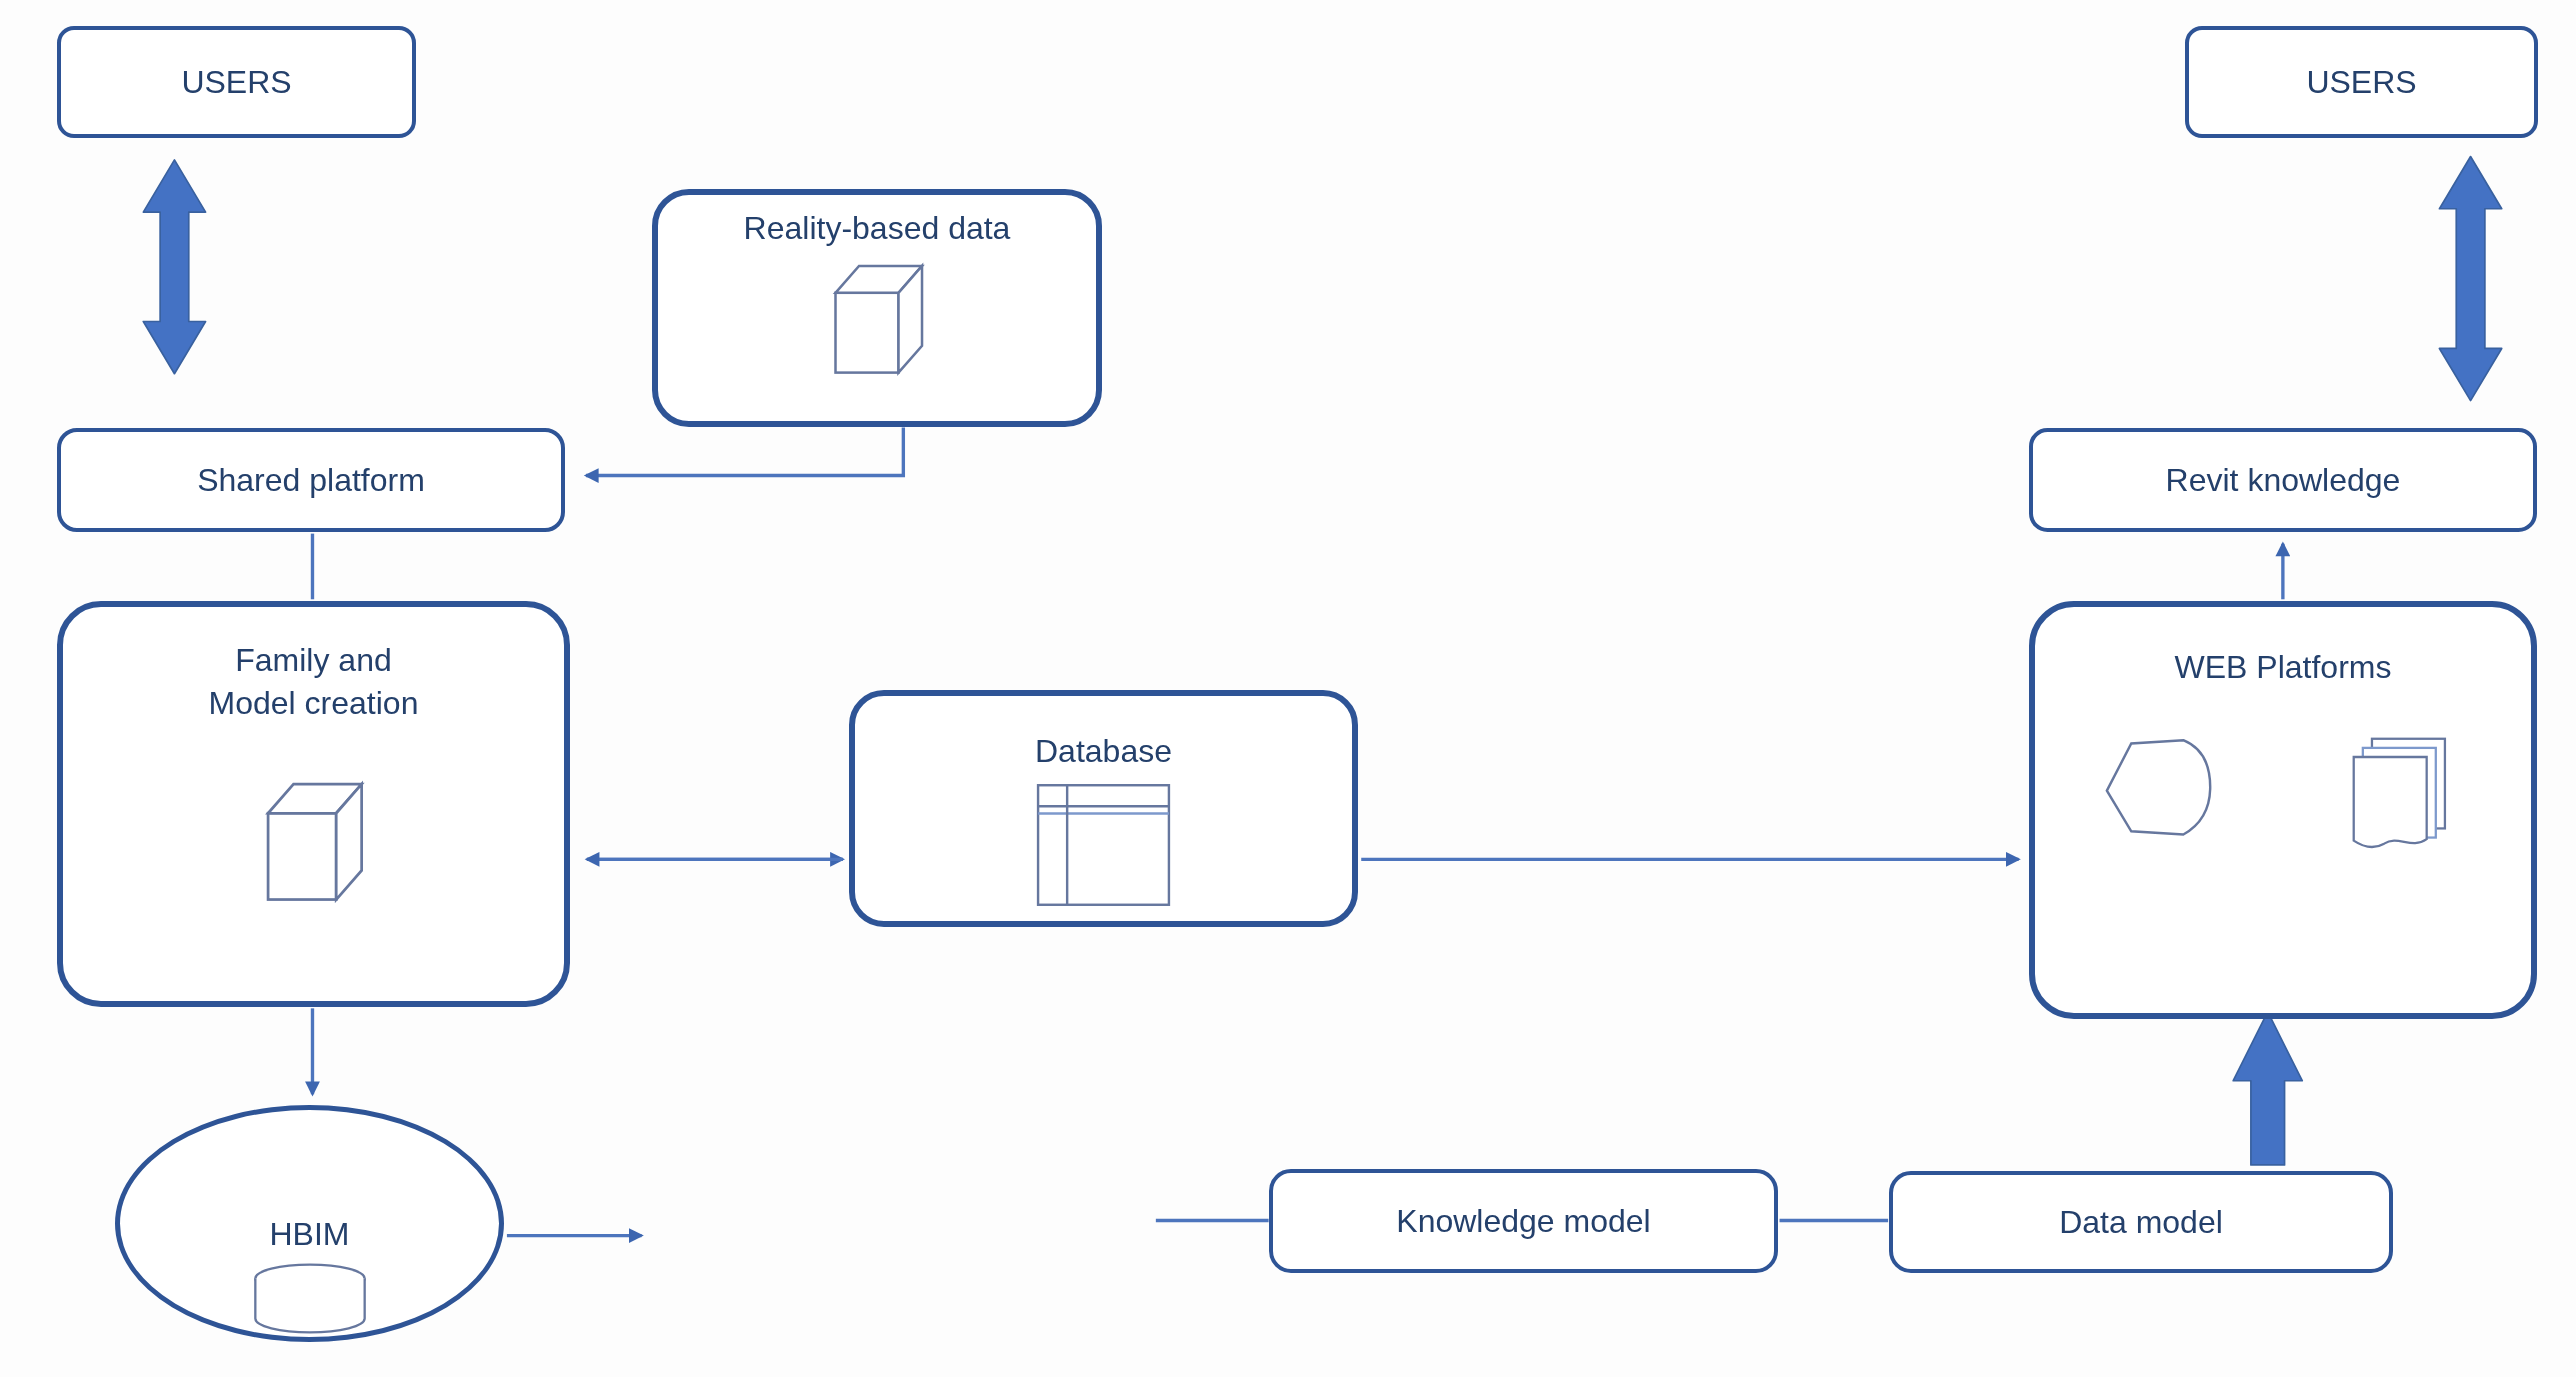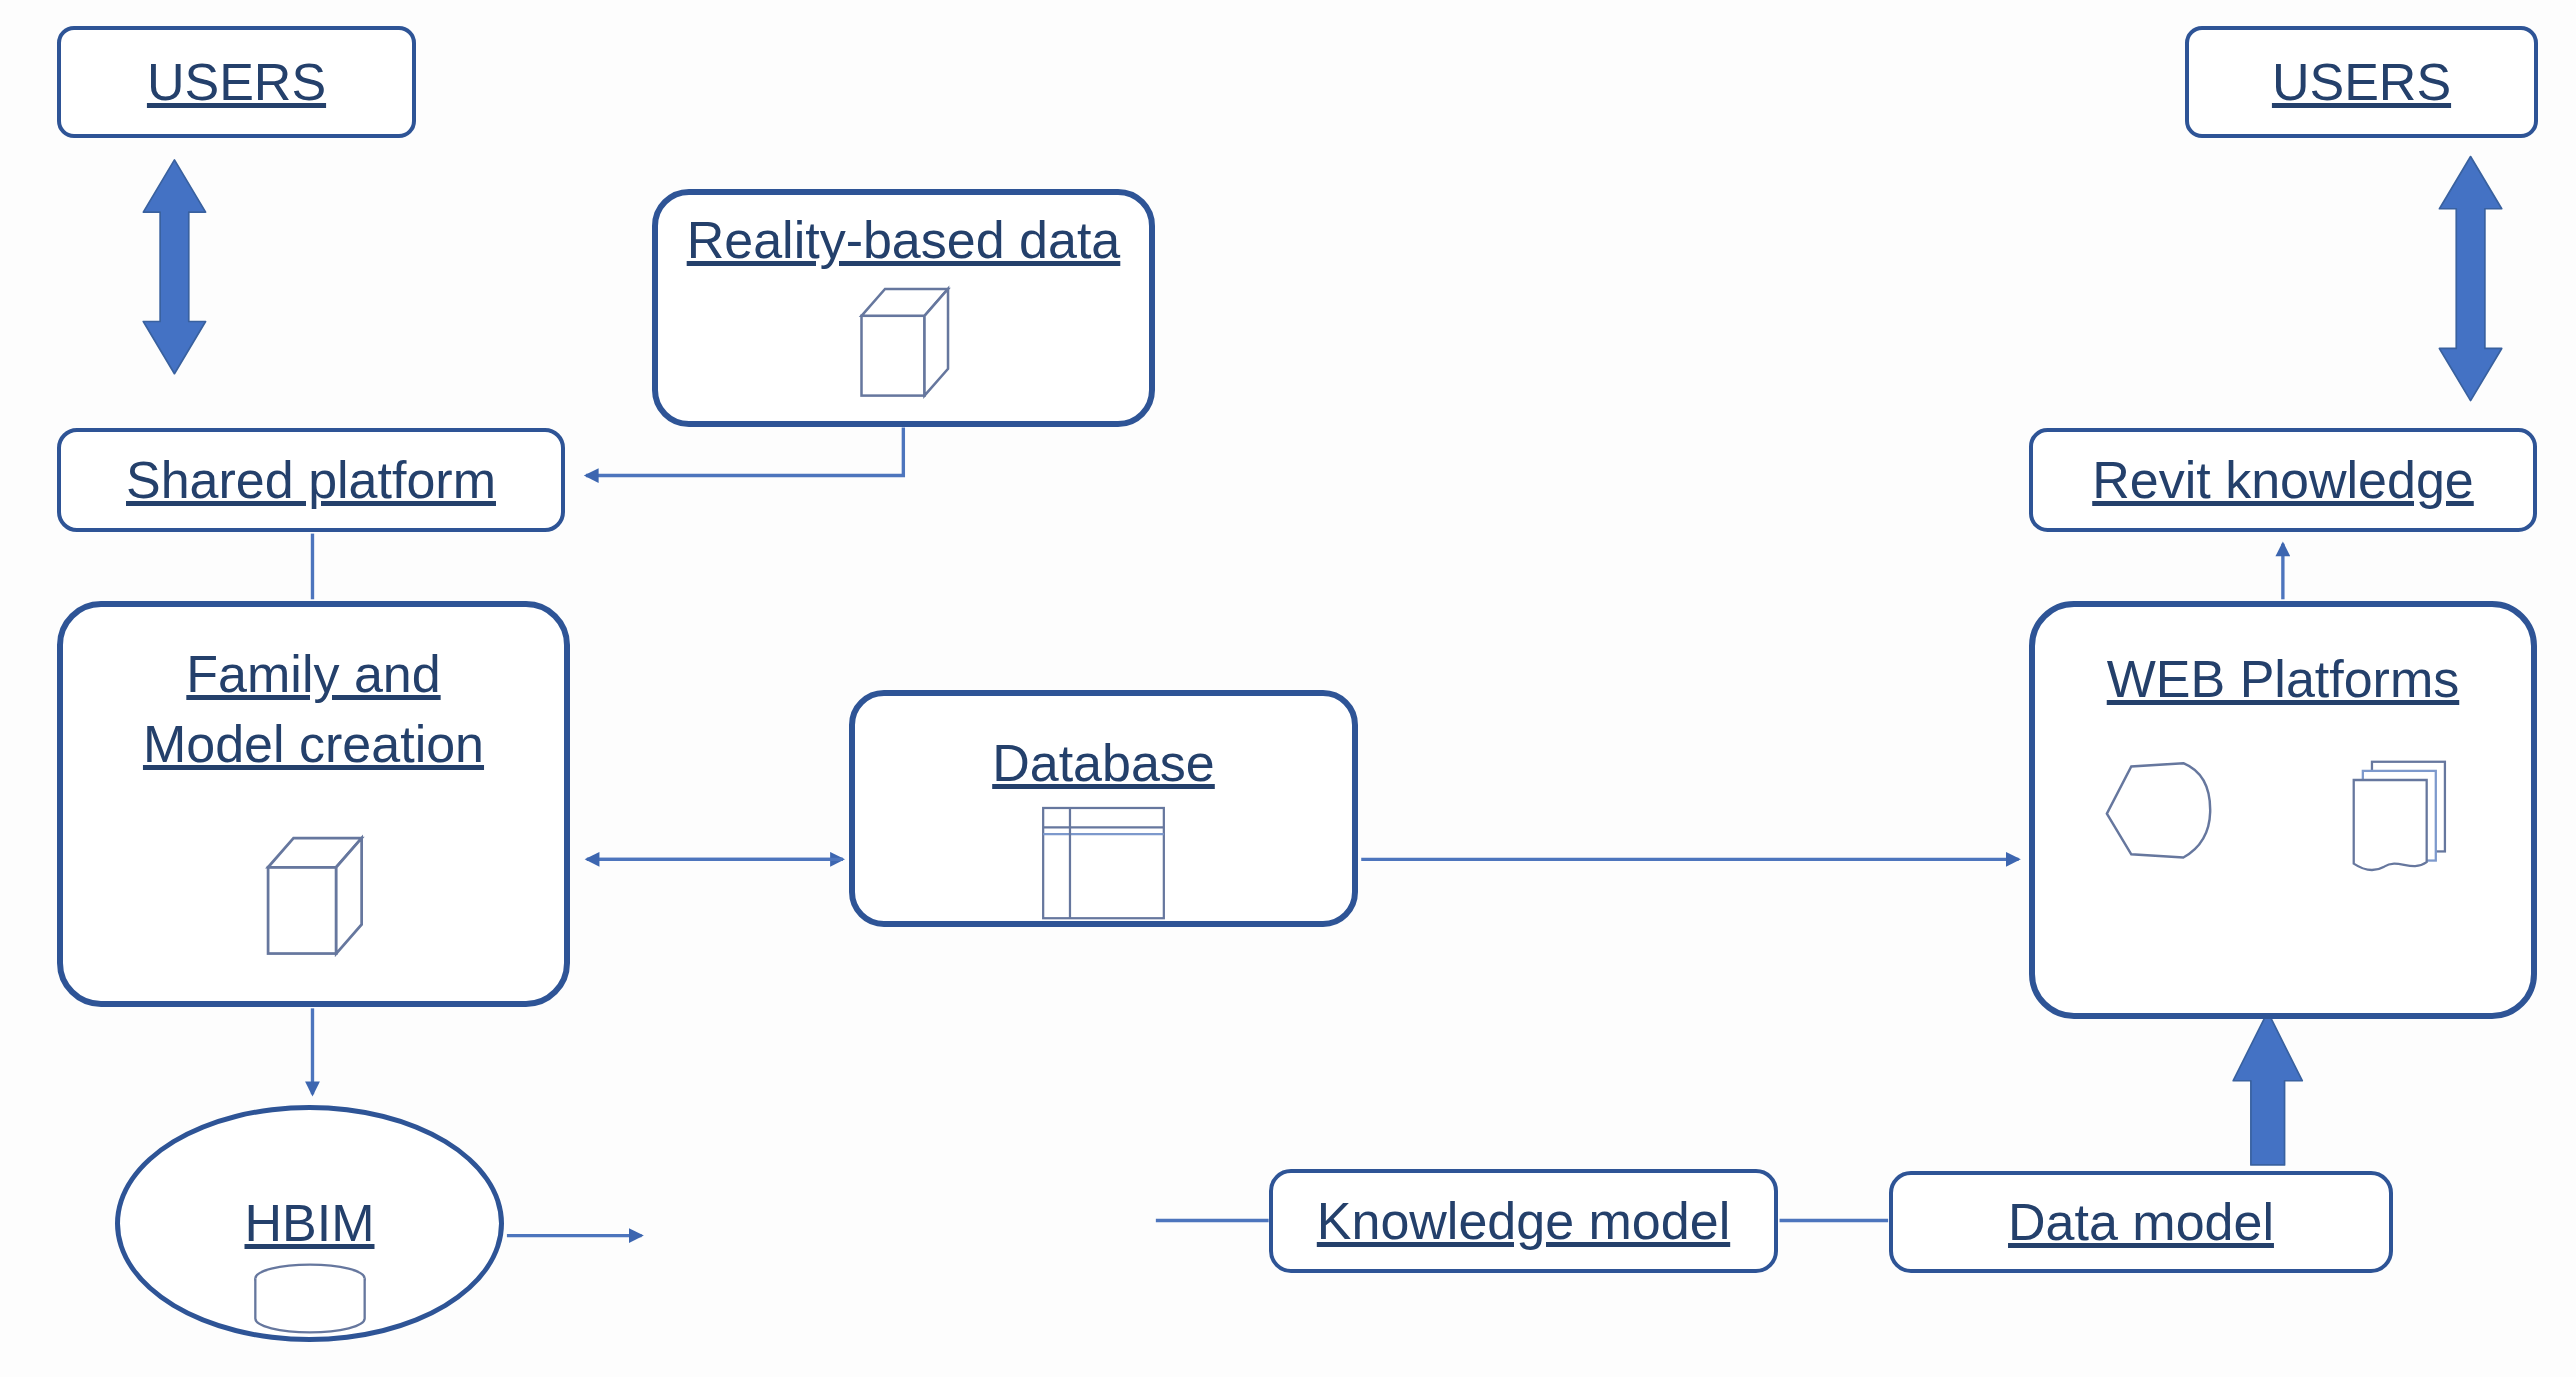--- a/index.html
+++ b/index.html
@@ -10,27 +10,26 @@
     font-family:"Liberation Sans", sans-serif;
     overflow:hidden;
   }
   .node{
     position:absolute;
     background:#ffffff;
     border:4.2px solid #2e5496;
     border-radius:18.5px;
     box-sizing:border-box;
     color:#24406b;
-    font-size:52px;
+    font-size:32px;
     display:flex;
     align-items:center;
     justify-content:center;
     text-align:center;
     z-index:2;
-    text-decoration:underline;
   }
   .node.big{border-width:6.7px;border-radius:40px;flex-direction:column;justify-content:flex-start;}
   .node.ellipse{border-radius:50%;border-width:5.9px;flex-direction:column;justify-content:flex-end;}
   .lbl{white-space:nowrap;}
   #svg-overlay{position:absolute;left:0;top:0;z-index:1;}
   .icon-slot{display:block;}
 </style>
 </head>
 <body>
 
@@ -60,21 +59,21 @@
       <polygon points="207,190 244,252 224,252 224,382 244,382 207,444 170,382 190,382 190,252 170,252"></polygon>
       <polygon points="2935,186 2972,248 2952,248 2952,414 2972,414 2935,476 2898,414 2918,414 2918,248 2898,248"></polygon>
       <polygon points="2694,1202 2735,1284 2714,1284 2714,1384 2674,1384 2674,1284 2653,1284"></polygon>
     </g>
   </svg>
 
   <div class="node" style="left:57px;top:26px;width:359px;height:112px;border-radius:17px;">
     <span class="lbl">USERS</span>
   </div>
 
-  <div class="node big" style="left:652px;top:189px;width:503px;height:238px;border-radius:37px;">
+  <div class="node big" style="left:652px;top:189px;width:450px;height:238px;border-radius:37px;">
     <span class="lbl" style="margin-top:15px;">Reality-based data</span>
     <svg class="icon-slot" style="margin-top:8.4px;" width="101" height="126" viewBox="0 0 120 150" fill="none" stroke="#66779e" stroke-width="3">
       <rect x="10" y="45" width="75" height="95" fill="#ffffff"></rect>
       <polygon points="10,45 38,13 113,13 85,45" fill="#ffffff"></polygon>
       <polygon points="85,45 113,13 113,108 85,140" fill="#ffffff"></polygon>
     </svg>
   </div>
 
   <div class="node" style="left:57px;top:428px;width:508px;height:104px;border-radius:20px;">
     <span class="lbl">Shared platform</span>

